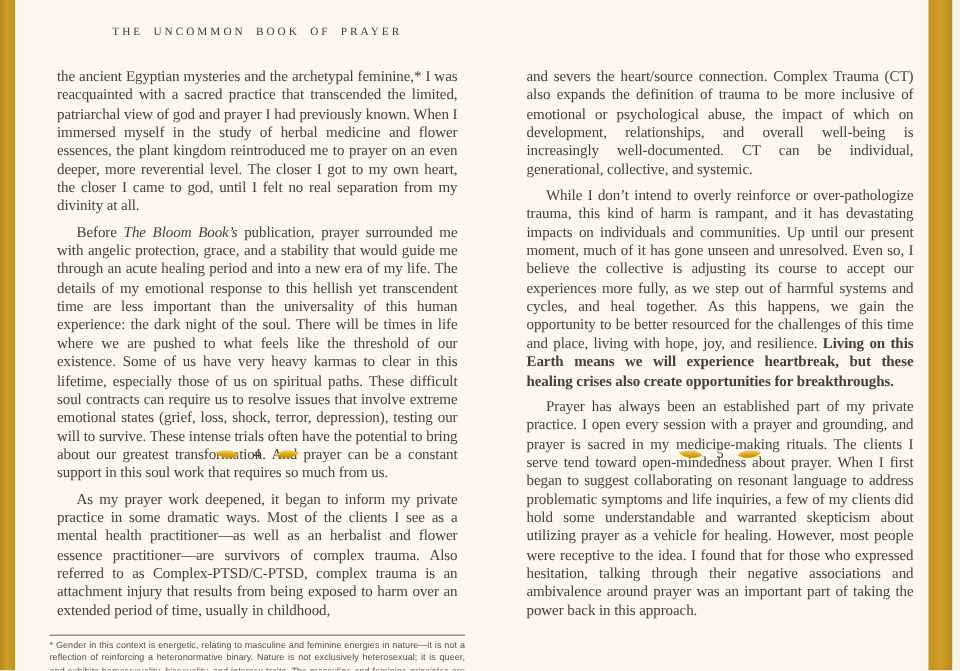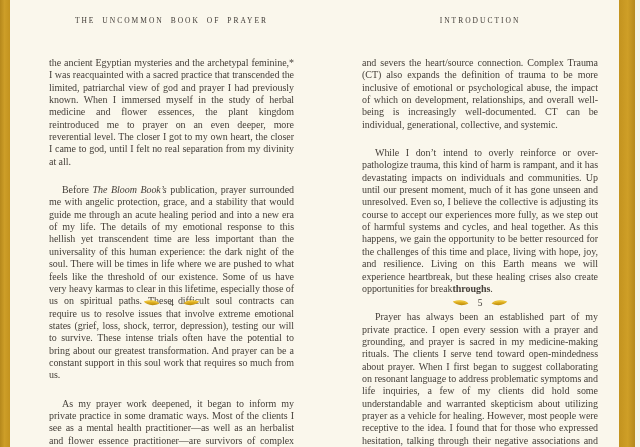--- a/index.html
+++ b/index.html
@@ -29,29 +29,29 @@
     text-align: center;
     font-size: 7.5px; letter-spacing: 2px; word-spacing: 3px;
     color: #3f3a35;
   }
 
   .body-text {
     position: absolute; top: 41px; left: 0; right: 0;
     color: #46403a;
   }
   .body-text p.para {
-    margin: 16px;
+    margin: 5px;
     font-size: 10px; line-height: 12.35px;
     text-align: justify;
     letter-spacing: -0.05px;
   }
   .body-text p.para.indent { text-indent: 13px; }
   .run-normal { }
   .run-italic { font-style: italic; font-family: Liberation Serif, serif; }
-  .run-bold   { font-weight: normal; }
+  .run-bold   { font-weight: bold; }
   .run-bolditalic { font-weight: bold; }
 
   .footnote-block { margin-top: 9px; }
   .footnote-rule { border: 0; border-top: 1px solid #968f85; margin: 0 0 3px 0; }
   .footnote-text {
     font-family: "Liberation Sans", sans-serif;
     font-size: 6px; line-height: 8.3px;
     color: #56504a;
     text-align: justify;
     letter-spacing: 0.05px;
@@ -107,21 +107,20 @@
       </svg>
       <span class="page-number">4</span>
       <svg class="leaf" viewBox="0 0 17 8">
         <path d="M0.6,4.6 C3.5,1.2 9.5,0.4 16.2,2.6 C13.5,6.2 6.5,7.4 0.6,4.6 Z" fill="url(#leafGold)"></path>
         <path d="M1.6,4.4 C5,2.2 10,1.6 15,3.0" fill="none" stroke="#f4d458" stroke-width="0.55" opacity="0.8"></path>
       </svg>
     </div>
   </div>
 
   <div class="page page-right">
-    <div class="running-head">INTRODUCTION</div>
 
     <div class="body-text">
       <div>
           <p class="para"><span class="run-normal">and severs the heart/source connection. Complex Trauma (CT) also expands the definition of trauma to be more inclusive of emotional or psychological abuse, the impact of which on development, relationships, and overall well-being is increasingly well-documented. CT can be individual, generational, collective, and systemic.</span></p>
           <p class="para indent"><span class="run-normal">While I don’t intend to overly reinforce or over-pathologize trauma, this kind of harm is rampant, and it has devastating impacts on individuals and communities. Up until our present moment, much of it has gone unseen and unresolved. Even so, I believe the collective is adjusting its course to accept our experiences more fully, as we step out of harmful systems and cycles, and heal together. As this happens, we gain the opportunity to be better resourced for the challenges of this time and place, living with hope, joy, and resilience. </span><span class="run-bold">Living on this Earth means we will experience heartbreak, but these healing crises also create opportunities for break</span><span class="run-bolditalic">throughs</span><span class="run-bold">.</span></p>
           <p class="para indent"><span class="run-normal">Prayer has always been an established part of my private practice. I open every session with a prayer and grounding, and prayer is sacred in my medicine-making rituals. The clients I serve tend toward open-mindedness about prayer. When I first began to suggest collaborating on resonant language to address problematic symptoms and life inquiries, a few of my clients did hold some understandable and warranted skepticism about utilizing prayer as a vehicle for healing. However, most people were receptive to the idea. I found that for those who expressed hesitation, talking through their negative associations and ambivalence around prayer was an important part of taking the power back in this approach.</span></p>
         </div>
     </div>
 
     <div class="page-footer">

